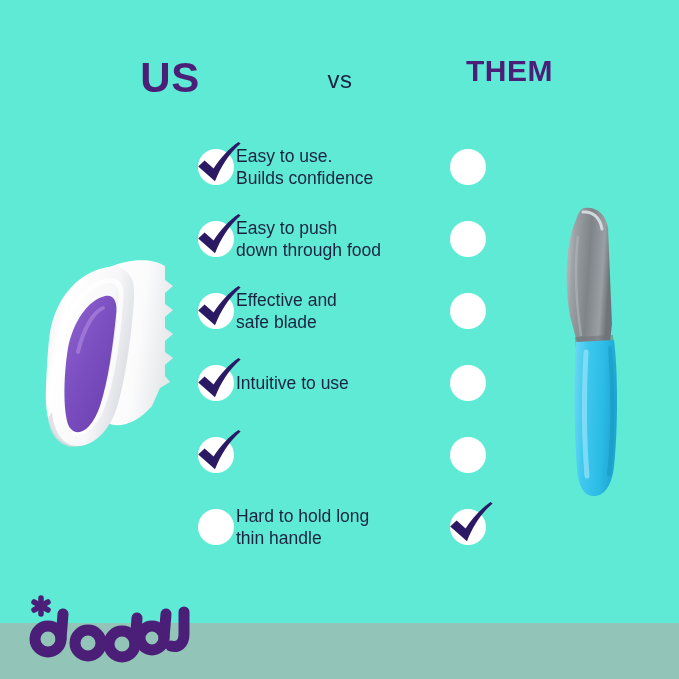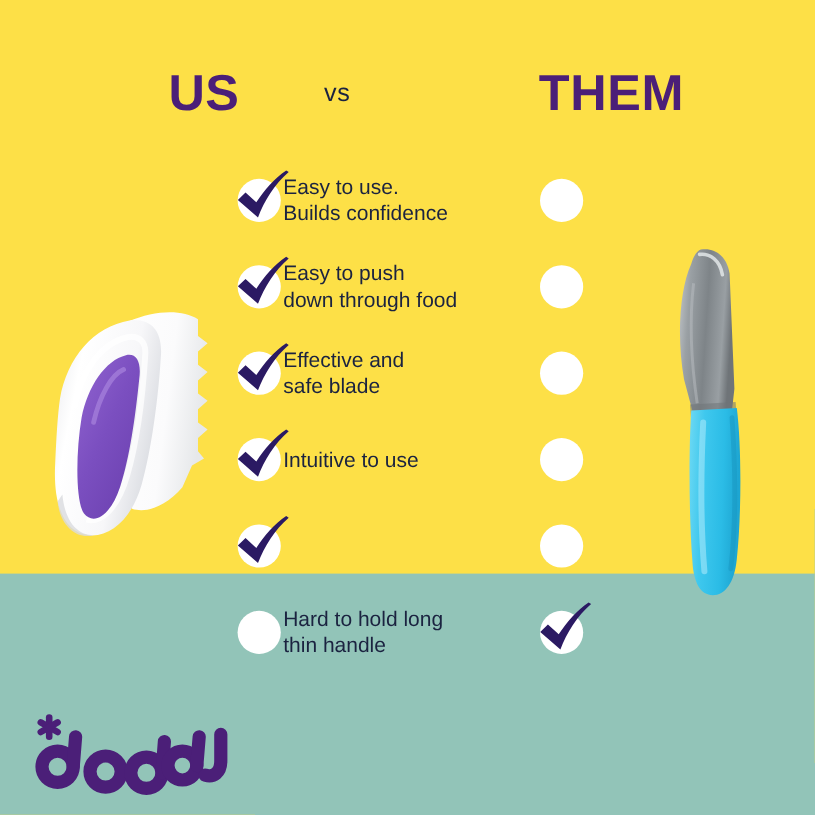--- a/index.html
+++ b/index.html
@@ -9,51 +9,52 @@
   body {
     width: 679px;
     height: 679px;
     overflow: hidden;
     font-family: "Liberation Sans", sans-serif;
     background: #92c4b8;
   }
   #stage {
     position: relative;
     width: 679px;
-    height: 478px;
-    background: #fde047;
+    height: 623px;
+    background: #5eead4;
   }
 
   
   .hdr {
     position: absolute;
     font-weight: bold;
     letter-spacing: 0.5px;
     white-space: nowrap;
   }
   #hdr-us {
     left: 0; top: 54px;
     width: 340px;
     text-align: center;
     font-size: 42px;
     color: #4b1f78;
   }
   #hdr-vs {
     left: 270px; top: 66px;
     width: 140px;
-    font-size: 21px;
+    text-align: center;
+    font-size: 24px;
     color: #1b2340;
     font-weight: normal;
     letter-spacing: 0.5px;
   }
   #hdr-them {
     left: 340px; top: 54px;
     width: 339px;
     text-align: center;
-    font-size: 42px;
+    font-size: 30px;
     color: #4b1f78;
   }
 
   
   #rows {
     position: absolute;
     left: 0;
     top: 131px;
     width: 679px;
   }

